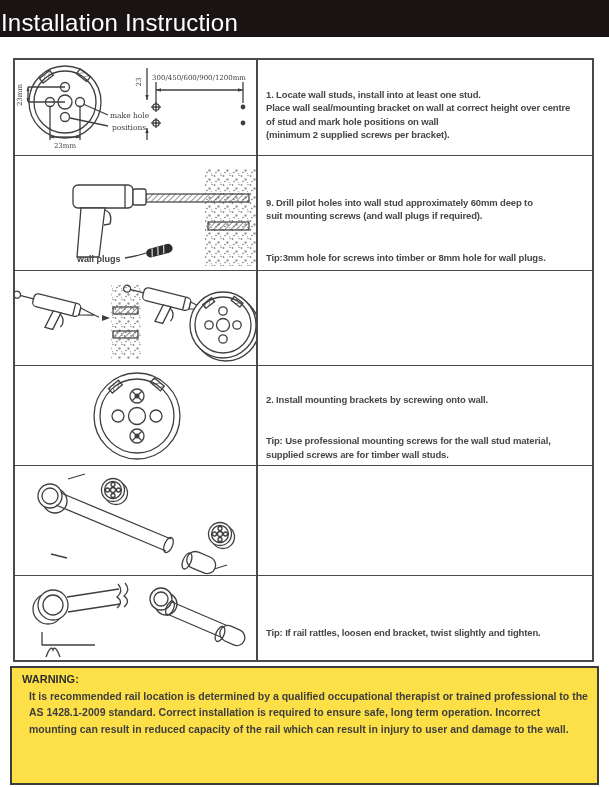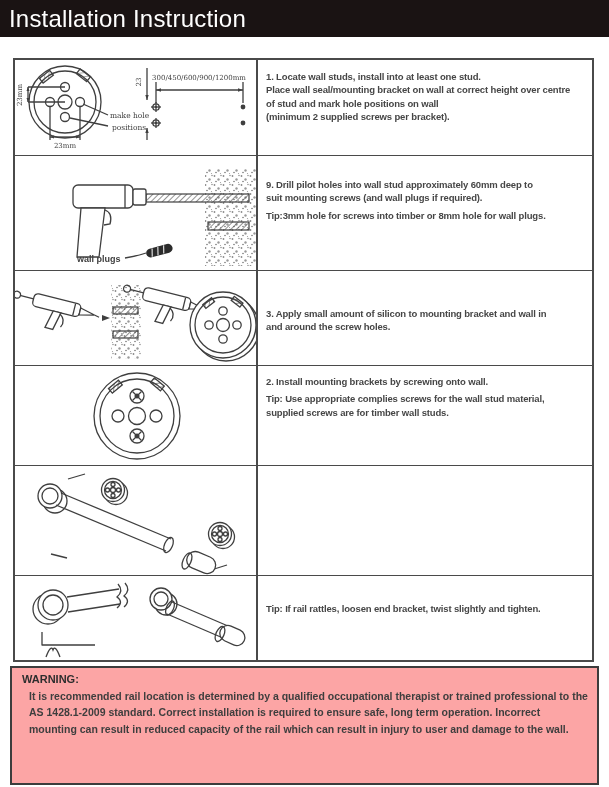--- a/index.html
+++ b/index.html
@@ -1,39 +1,39 @@
 <!DOCTYPE html>
 <html><head>
 <meta charset="utf-8">
 <style>
   * { margin:0; padding:0; box-sizing:border-box; }
   html,body { width:609px; height:787px; background:#fff;
               font-family:"Liberation Sans", sans-serif; }
   .page { position:relative; width:609px; height:787px; overflow:hidden; background:#fff; }
 
   .header-bar { position:absolute; top:0; left:0; width:609px; height:37px;
-                background:#1a1313; display:flex; align-items:center; padding-left:9px; }
+                background:#1a1313; display:flex; align-items:flex-end; padding-left:1px; }
   .header-title { color:#fff; font-size:24px; letter-spacing:.2px; }
 
   .inst-table { position:absolute; top:58px; left:13px; width:581px;
                 border:2px solid #4a4a4a; background:#fff; }
   .row { display:flex; border-bottom:1px solid #4a4a4a; }
   .row:last-child { border-bottom:none; }
   .cell-d { width:243px; flex:none; border-right:2px solid #4a4a4a; position:relative; overflow:hidden; }
   .cell-t { flex:1; padding:0 5px 0 8px; overflow:hidden; }
   .h1{height:96px} .h2{height:115px} .h3{height:95px} .h4{height:100px} .h5{height:110px} .h6{height:84px}
   .pt1{padding-top:10px} .pt2{padding-top:22px} .pt3{padding-top:36px}
   .pt4{padding-top:9px}  .pt5{padding-top:23px} .pt6{padding-top:22px}
 
   .step-main, .step-tip { font-size:9.5px; font-weight:bold; color:#464646;
-                          line-height:13.3px; letter-spacing:-.15px; white-space:pre-line; }
-  .step-tip { margin-top:4px; }
+                          line-height:13.3px; letter-spacing:-.15px; white-space:pre-line;margin-top:18px; }
+  .step-tip { margin-top:28px; }
 
   .warning-box { position:absolute; top:666px; left:10px; width:589px; height:119px;
-                 border:2px solid #3c3c3c; padding:3px 8px 0 10px; background:#fca5a5; }
+                 border:2px solid #3c3c3c; padding:3px 8px 0 10px; background:#fde047; }
   .warning-title { font-size:11px; font-weight:bold; color:#2d2d2d; line-height:17px; }
   .warning-para  { font-size:10.5px; font-weight:bold; color:#3e3e3e;
                    line-height:16.4px; padding-left:7px; }
 
   svg { display:block; }
   svg .ln { stroke:#3f3f3f; stroke-width:1.3; fill:none; }
   svg .fw { fill:#fff; }
   svg .cad { font-family:"DejaVu Serif", serif; fill:#3f3f3f; stroke:none; }
   svg .bold-lbl { font-family:"Liberation Sans", sans-serif; font-weight:bold; fill:#3f3f3f; stroke:none; }
   svg .arr { fill:#3f3f3f; stroke:none; }
@@ -198,24 +198,20 @@
             <circle cx="208" cy="54" r="6.5"></circle>
             <circle cx="194" cy="54" r="4.2"></circle>
               <circle cx="222" cy="54" r="4.2"></circle>
             <circle cx="208" cy="40" r="4.2"></circle>
               <circle cx="208" cy="68" r="4.2"></circle>
             <rect x="188" y="30" width="11" height="5" fill="url(#hch3)" transform="rotate(-38 193 32)"></rect>
             <rect x="217" y="28" width="11" height="5" fill="url(#hch3)" transform="rotate(38 222 30)"></rect>
           </g>
         </svg>
       </div>
-      <div class="cell-t pt3">
-        <div class="step-main">3. Apply small amount of silicon to mounting bracket and wall in
-and around the screw holes.</div>
-      </div>
     </div>
 
     <div class="row h4">
       <div class="cell-d">
         <svg width="243" height="99" viewBox="0 0 243 99">
           <defs>
             <pattern id="hch4" width="4" height="4" patternUnits="userSpaceOnUse" patternTransform="rotate(45)">
               <line x1="0" y1="0" x2="0" y2="4" stroke="#4a4a4a" stroke-width="1.2"></line>
             </pattern>
           </defs>
@@ -237,21 +233,21 @@
           <g transform="translate(122,70)" class="ln">
             <circle r="7" fill="#fff"></circle>
               <line x1="-4.5" y1="-4.5" x2="4.5" y2="4.5"></line>
               <line x1="-4.5" y1="4.5" x2="4.5" y2="-4.5"></line>
             <circle r="2.5" class="arr"></circle>
           </g>
         </svg>
       </div>
       <div class="cell-t pt4">
         <div class="step-main">2. Install mounting brackets by screwing onto wall.</div>
-        <div class="step-tip">Tip: Use appropriate complies screws for the wall stud material,
+        <div class="step-tip">Tip: Use professional mounting screws for the wall stud material,
 supplied screws are for timber wall studs.</div>
       </div>
     </div>
 
     <div class="row h5">
       <div class="cell-d">
         <svg width="243" height="109" viewBox="0 0 243 109">
           <g class="ln">
             <line x1="53" y1="13" x2="70" y2="8"></line>
             <line x1="36" y1="88" x2="52" y2="92"></line>

